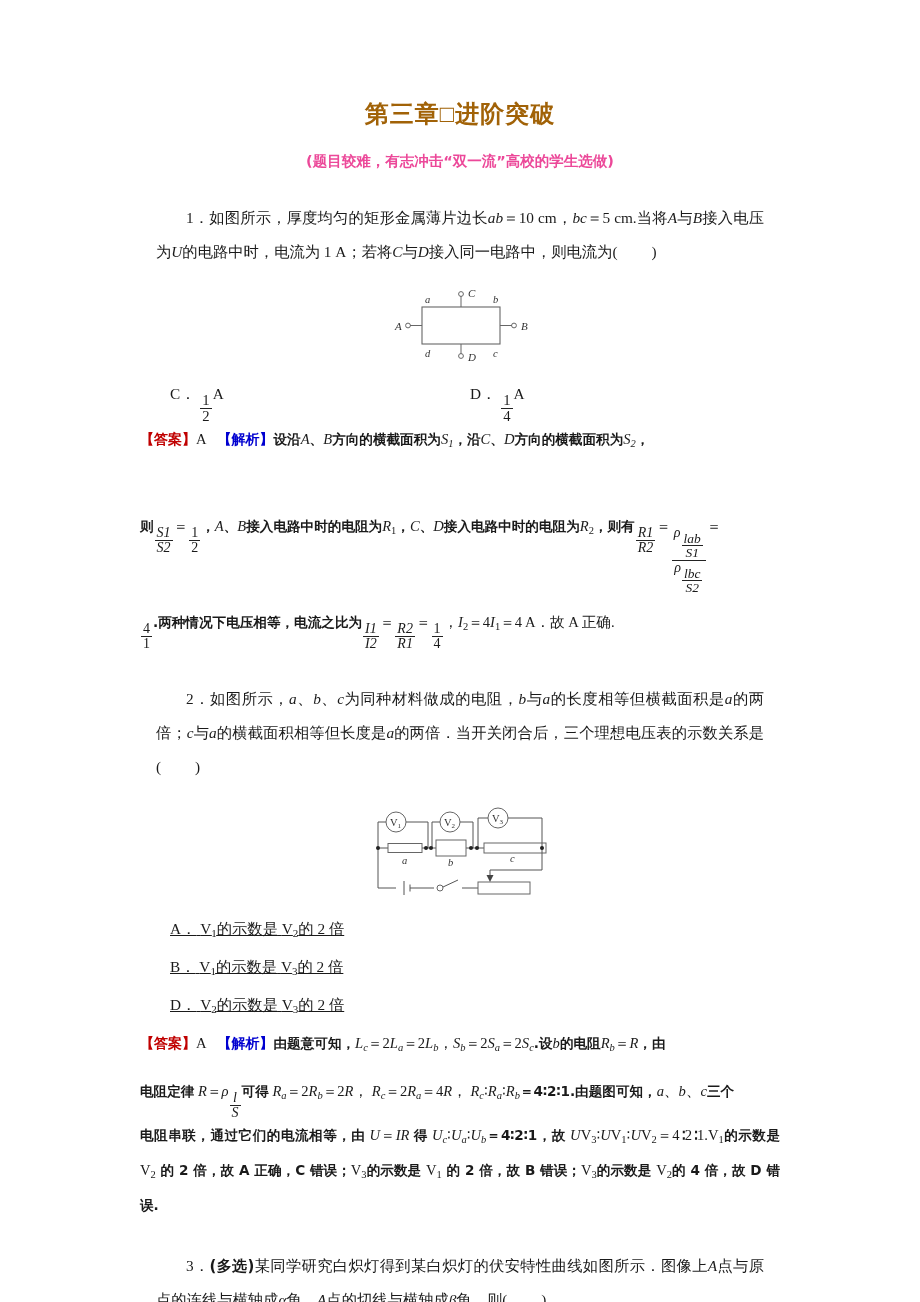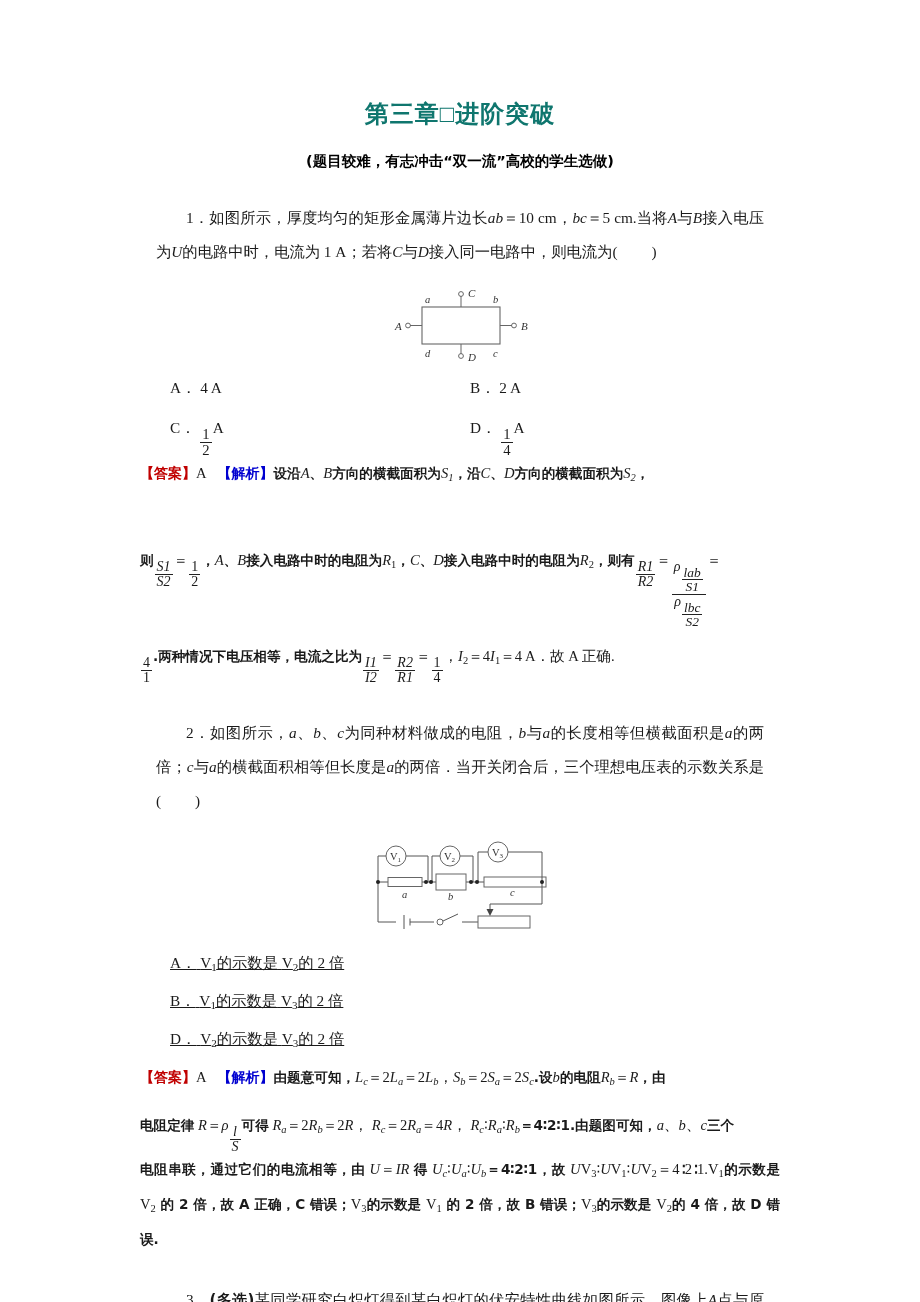--- a/index.html
+++ b/index.html
@@ -22,30 +22,30 @@
 
   
   .chapter-title {
     text-align: center;
     font-family: Liberation Mono, monospace;
     font-weight: 700;
     font-size: 24px;
     letter-spacing: 1px;
     margin: 0;
     padding-top: 98px;
-    color: #0f766e;
+    color: #a16207;
   }
   .subtitle {
     text-align: center;
     font-family: "DejaVu Sans", "Liberation Sans", sans-serif;
     font-size: 14.5px;
     font-weight: 600;
     margin: 0;
     padding-top: 22px;
-    color: #000000;
+    color: #ec4899;
   }
 
   
   .q {
     font-size: 15.3px;
     line-height: 34px;
     text-align: justify;
     margin: 16px;
     padding-top: 14px;
   }
@@ -126,28 +126,20 @@
       <text x="98" y="76" font-family="Liberation Serif, serif" font-style="italic" font-size="11" fill="#333">D</text>
 
       <text x="55" y="18" font-family="Liberation Serif, serif" font-style="italic" font-size="10.5" fill="#333">a</text>
       <text x="123" y="18" font-family="Liberation Serif, serif" font-style="italic" font-size="10.5" fill="#333">b</text>
       <text x="55" y="72" font-family="Liberation Serif, serif" font-style="italic" font-size="10.5" fill="#333">d</text>
       <text x="123" y="72" font-family="Liberation Serif, serif" font-style="italic" font-size="10.5" fill="#333">c</text>
     </svg>
   </div>
 
   <div class="opts" style="padding-top:6px;">
-    <div class="opt-row">
-      <div class="opt-col">
-        <span>A．</span>&nbsp;<span>4 A</span>
-      </div>
-      <div class="opt-col">
-        <span>B．</span>&nbsp;<span>2 A</span>
-      </div>
-    </div>
     <div class="opt-row" style="line-height:46px;">
       <div class="opt-col">
         <span>C．</span>&nbsp;<span class="frac">
             <span class="num">1</span>
             <span class="den">2</span>
           </span><span>A</span>
       </div>
       <div class="opt-col">
         <span>D．</span>&nbsp;<span class="frac">
             <span class="num">1</span>

